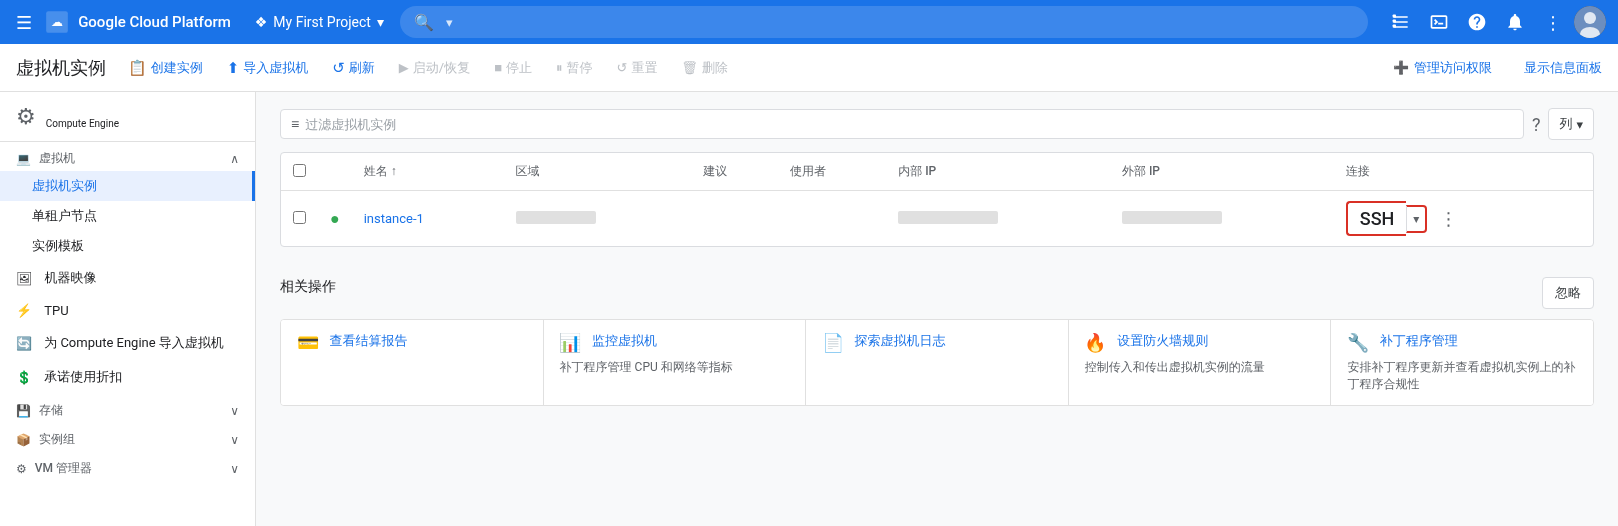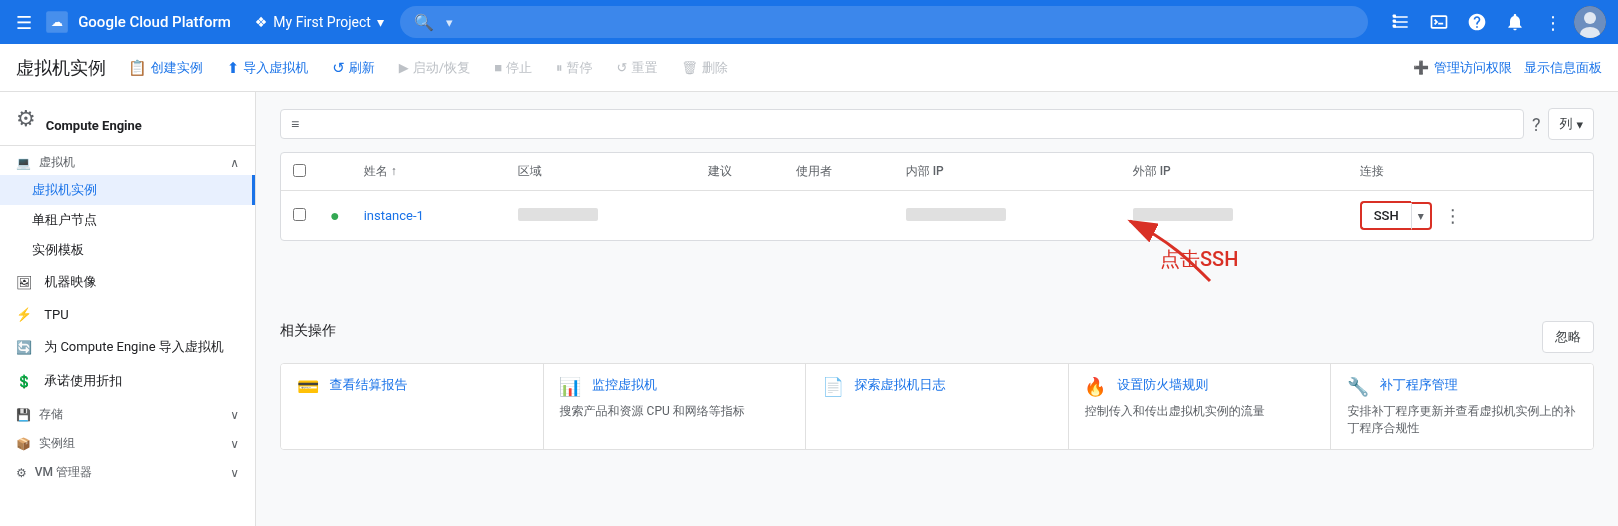--- a/index.html
+++ b/index.html
@@ -22,21 +22,21 @@
     .nav-icon-btn { color: white; width: 34px; height: 34px; display: flex; align-items: center; justify-content: center; border-radius: 50%; cursor: pointer; font-size: 18px; }
     .nav-avatar { width: 32px; height: 32px; border-radius: 50%; background: #5f6368; display: flex; align-items: center; justify-content: center; color: white; cursor: pointer; overflow: hidden; }
 
     
     .secondary-nav {
       display: flex; align-items: center; background: white; height: 48px; padding: 0 16px; border-bottom: 1px solid #e0e0e0; gap: 12px;
     }
     .sec-nav-title { font-size: 18px; font-weight: 400; color: #202124; }
     .sec-nav-actions { display: flex; align-items: center; gap: 4px; }
     .sec-nav-btn { display: flex; align-items: center; gap: 4px; padding: 6px 10px; border-radius: 4px; cursor: pointer; color: #1a73e8; font-size: 13px; font-weight: 500; }
-    .sec-nav-right { margin-left: auto; display: flex; align-items: center; gap: 12px; }
+    .sec-nav-right { margin-left: auto; display: flex; align-items: center; gap: 32px; }
     .sec-nav-right-link { color: #1a73e8; font-size: 13px; cursor: pointer; font-weight: 500; }
 
     
     .layout { display: flex; height: calc(526px - 44px - 48px); }
 
     
     .sidebar { width: 256px; background: white; border-right: 1px solid #e0e0e0; overflow-y: auto; flex-shrink: 0; }
     .sidebar-group-header { display: flex; align-items: center; justify-content: space-between; padding: 8px 16px 4px 16px; font-size: 12px; font-weight: 500; color: #5f6368; cursor: pointer; }
     .sidebar-item { display: flex; align-items: center; padding: 8px 16px; cursor: pointer; color: #202124; font-size: 13px; gap: 12px; }
     .sidebar-sub-item { display: flex; align-items: center; padding: 6px 16px 6px 32px; cursor: pointer; color: #202124; font-size: 13px; }
@@ -62,21 +62,21 @@
     .table td { padding: 10px 12px; font-size: 13px; color: #202124; border-bottom: 1px solid #f1f3f4; white-space: nowrap; }
     .table tr:last-child td { border-bottom: none; }
     .table th.sortable { cursor: pointer; }
     .checkbox-col { width: 36px; }
     .status-col { width: 24px; }
     .status-green { color: #34a853; font-size: 16px; }
     .blurred-text { color: #c0c0c0; background: #e0e0e0; border-radius: 2px; display: inline-block; min-width: 80px; height: 13px; }
 
     
     .ssh-btn-wrap { display: flex; align-items: center; gap: 0; }
-    .ssh-btn { display: flex; align-items: center; background: white; border: 2px solid #d93025; border-right: none; border-radius: 4px 0 0 4px; padding: 5px 12px; font-size: 13px; color: #202124; cursor: pointer; font-weight: 500; }
+    .ssh-btn { display: flex; align-items: center; background: white; border: 2px solid #d93025; border-right: none; border-radius: 4px 0 0 4px; padding: 5px 12px; font-size: 18px; color: #202124; cursor: pointer; font-weight: 500; }
     .ssh-dropdown { display: flex; align-items: center; justify-content: center; background: white; border: 2px solid #d93025; border-left: 1px solid #dadce0; border-radius: 0 4px 4px 0; padding: 5px 6px; cursor: pointer; color: #5f6368; }
     .more-btn { padding: 4px 8px; cursor: pointer; color: #5f6368; font-size: 18px; border-radius: 50%; }
 
     
     .related-section { margin-top: 16px; }
     .related-title { font-size: 14px; font-weight: 500; color: #202124; margin-bottom: 12px; }
     .related-card { flex: 1; border-right: 1px solid #e0e0e0; padding: 12px 16px; background: white; cursor: pointer; }
     .related-card:first-child { border-left: none; }
     .related-card:last-child { border-right: none; }
     .related-card-header { display: flex; align-items: flex-start; gap: 10px; margin-bottom: 6px; }
@@ -190,21 +190,21 @@
     <span class="sec-nav-right-link">显示信息面板</span>
   </div>
 </div>
 
 <div class="layout">
 
   <aside class="sidebar">
 
     <div style="display:flex;align-items:center;padding:12px 16px;gap:10px;border-bottom:1px solid #e0e0e0;">
       <span style="font-size:22px;color:#5f6368;">⚙</span>
-      <span style="font-size:13px;font-weight:700;color:#202124;margin-top:14px;">Compute Engine</span>
+      <span style="font-size:10px;font-weight:400;color:#202124;margin-top:14px;">Compute Engine</span>
     </div>
 
     <div class="sidebar-group-header">
       <div style="display:flex;align-items:center;gap:8px;">
         <span>💻</span>
         <span>虚拟机</span>
       </div>
       <span>∧</span>
     </div>
     <div class="sidebar-sub-item active">
@@ -261,20 +261,21 @@
       <span>∨</span>
     </div>
   </aside>
 
   <main class="main">
     <div class="main-inner">
 
       <div class="filter-row">
         <div class="filter-input-wrap">
           <span class="filter-icon">≡</span>
+          <input class="filter-input" placeholder="过滤虚拟机实例" style="">
         </div>
         <span class="filter-help">?</span>
         <div class="cols-btn">
           <span>列</span>
           <span>▾</span>
         </div>
       </div>
 
       <div class="table-wrap">
         <table class="table">
@@ -326,31 +327,20 @@
                     <span style="font-size:12px;">▾</span>
                   </div>
                   <div class="more-btn" style="margin-left:4px;">⋮</div>
                 </div>
               </td>
             </tr>
           </tbody>
         </table>
       </div>
 
-      <div style="position:relative;height:50px;">
-        <svg style="position:absolute;top:-30px;left:830px;width:120px;height:80px;" viewBox="0 0 120 80">
-          <defs>
-            <marker id="arrowhead" markerWidth="10" markerHeight="7" refX="9" refY="3.5" orient="auto">
-              <polygon points="0 0, 10 3.5, 0 7" fill="#d93025"></polygon>
-            </marker>
-          </defs>
-          <path d="M100,70 C80,50 60,30 20,10" stroke="#d93025" stroke-width="3" fill="none" marker-end="url(#arrowhead)"></path>
-        </svg>
-        <span style="position:absolute;top:5px;left:880px;color:#d93025;font-size:20px;font-weight:500;">点击SSH</span>
-      </div>
 
       <div class="related-section">
         <div style="display:flex;align-items:center;justify-content:space-between;margin-bottom:10px;margin-top:30px;">
           <span class="related-title">相关操作</span>
           <div class="ignore-btn">
             <span>忽略</span>
           </div>
         </div>
         <div class="related-cards-wrap">
 
@@ -359,21 +349,21 @@
               <span style="color:#1a73e8;font-size:18px;">💳</span>
               <span class="related-card-title">查看结算报告</span>
             </div>
           </div>
 
           <div class="related-card">
             <div class="related-card-header">
               <span style="color:#1a73e8;font-size:18px;">📊</span>
               <span class="related-card-title">监控虚拟机</span>
             </div>
-            <div class="related-card-desc">搜索产品和资源 CPU 和网络等指标</div>
+            <div class="related-card-desc">补丁程序管理 CPU 和网络等指标</div>
           </div>
 
           <div class="related-card">
             <div class="related-card-header">
               <span style="color:#1a73e8;font-size:18px;">📄</span>
               <span class="related-card-title">探索虚拟机日志</span>
             </div>
           </div>
 
           <div class="related-card">

